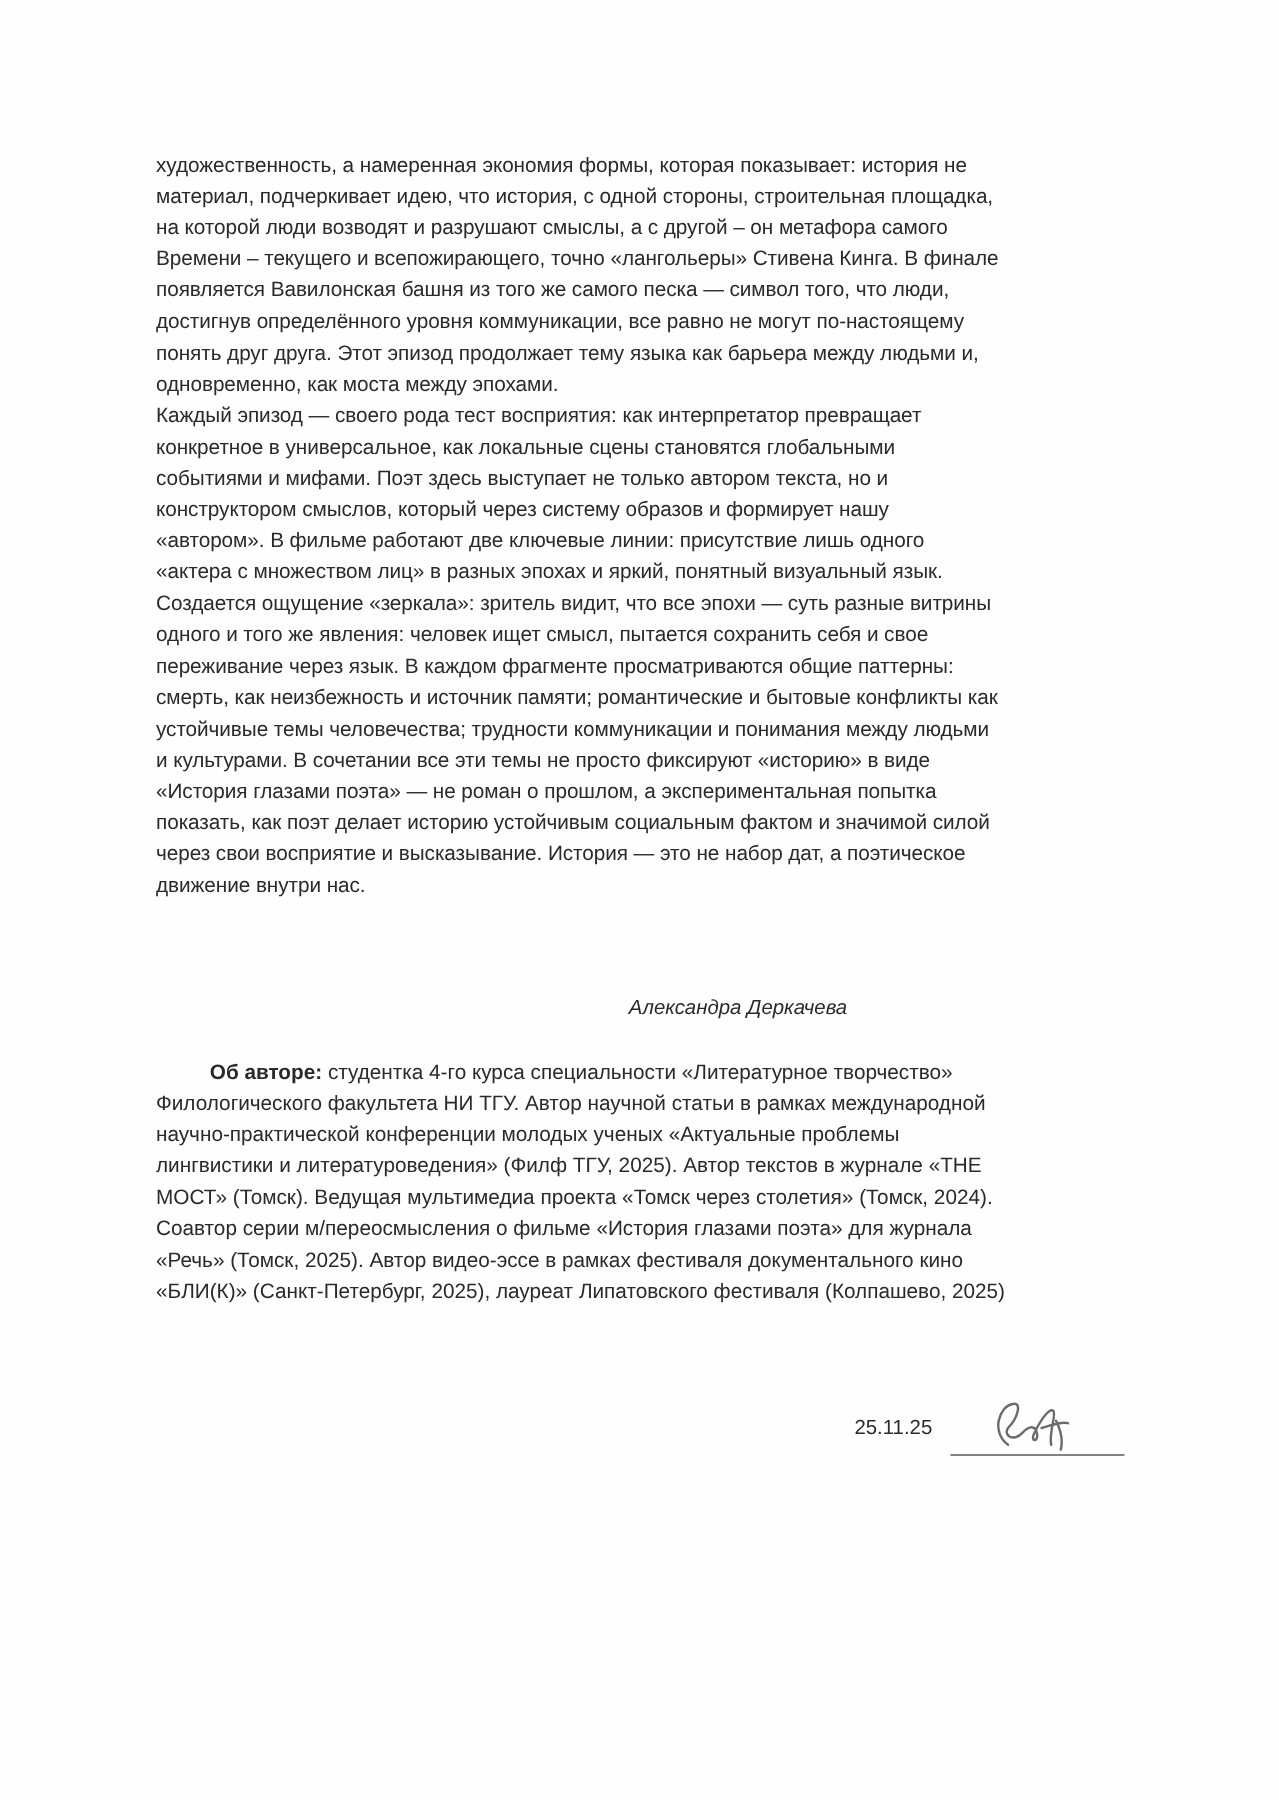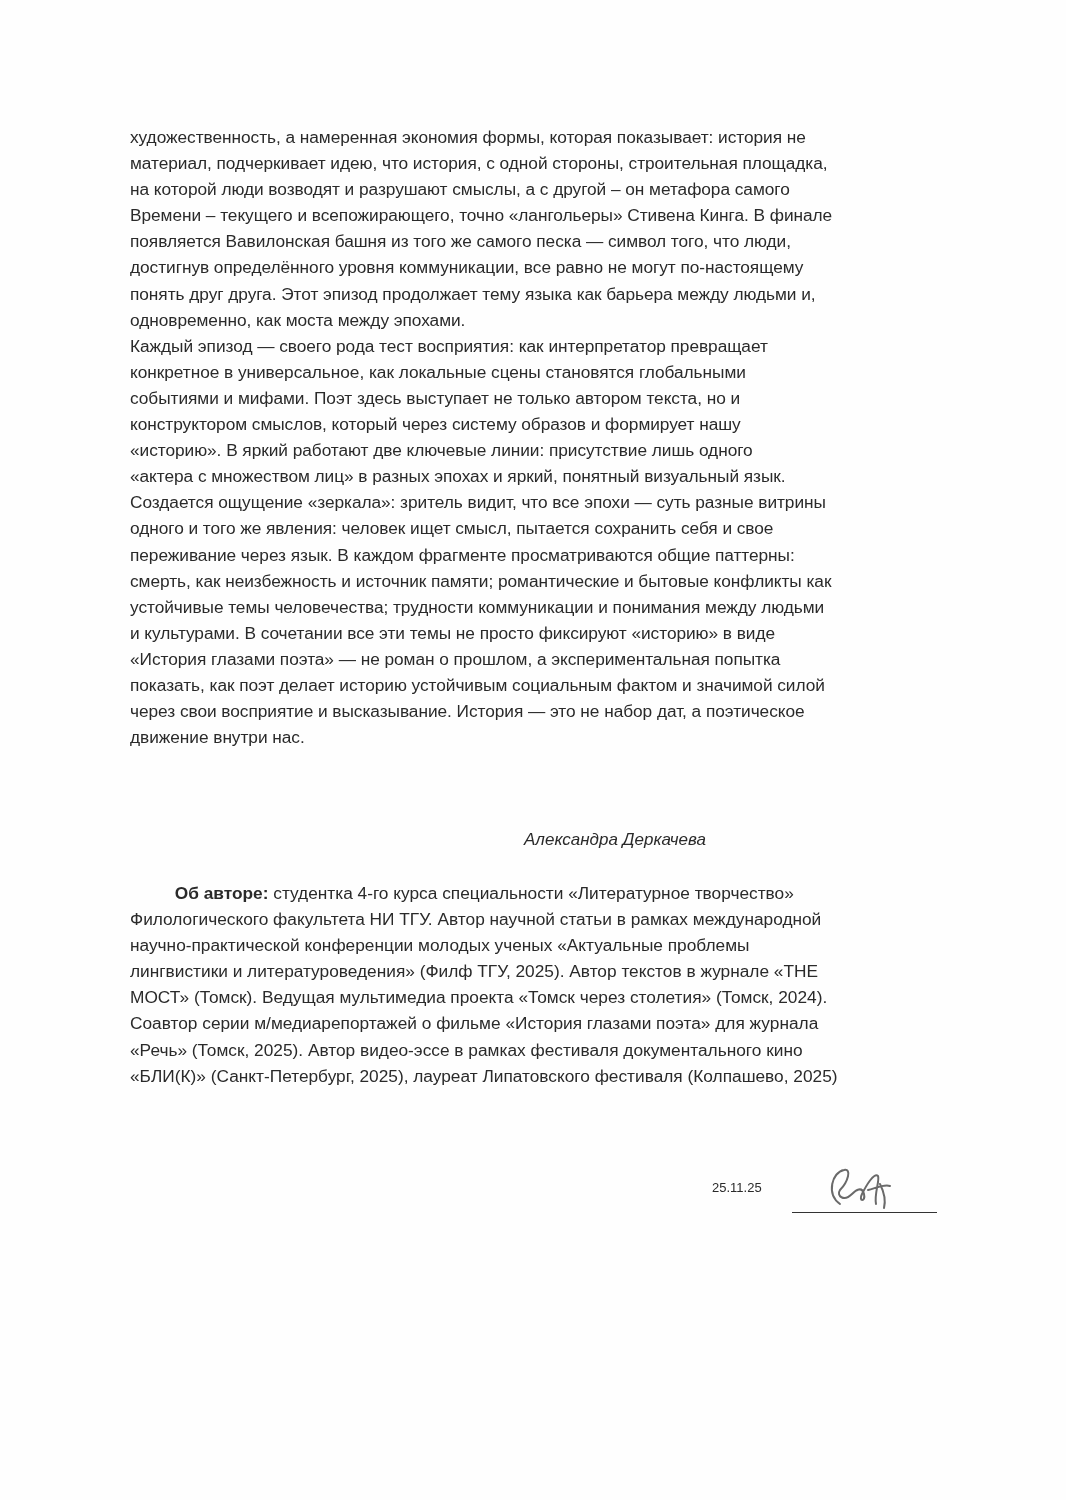--- a/index.html
+++ b/index.html
@@ -7,21 +7,21 @@
          font-family: "Liberation Sans", sans-serif; color: #2a2a2a; }
   .page { position: absolute; left: 0; top: 0; width: 1066px; height: 1500px; background: #fefefe; }
   .body-text { position: absolute; left: 130px; top: 124px; width: 810px;
                font-size: 17.3px; line-height: 26.1px; letter-spacing: -0.05px; }
   .line { display: block; white-space: nowrap; }
   .author-sign { position: absolute; left: 524px; top: 830px; font-size: 17px; font-style: italic; }
   .about { position: absolute; left: 130px; top: 880px; width: 810px;
            font-size: 17.3px; line-height: 26.1px; }
   .about .bold { font-weight: bold; margin-left: 40px; }
   .contacts { position: absolute; left: 130px; top: 1090px; font-size: 16.5px; line-height: 26px; }
-  .date-sign { position: absolute; left: 712px; top: 1180px; font-size: 13px; }
+  .date-sign { position: absolute; left: 712px; top: 1180px; font-size: 17px; }
   .sig-line { position: absolute; left: 792px; top: 1212px; width: 145px; height: 0; border-top: 1.5px solid #333; }
   .signature { position: absolute; left: 818px; top: 1164px; width: 90px; height: 50px; }
 </style>
 </head>
 <body>
 
 <div class="page">
 
   <div class="body-text">
     <span class="line">художественность, а намеренная экономия формы, которая показывает: история не</span>
@@ -29,21 +29,21 @@
     <span class="line">на которой люди возводят и разрушают смыслы, а с другой – он метафора самого</span>
     <span class="line">Времени – текущего и всепожирающего, точно «лангольеры» Стивена Кинга. В финале</span>
     <span class="line">появляется Вавилонская башня из того же самого песка — символ того, что люди,</span>
     <span class="line">достигнув определённого уровня коммуникации, все равно не могут по-настоящему</span>
     <span class="line">понять друг друга. Этот эпизод продолжает тему языка как барьера между людьми и,</span>
     <span class="line">одновременно, как моста между эпохами.</span>
     <span class="line">Каждый эпизод — своего рода тест восприятия: как интерпретатор превращает</span>
     <span class="line">конкретное в универсальное, как локальные сцены становятся глобальными</span>
     <span class="line">событиями и мифами. Поэт здесь выступает не только автором текста, но и</span>
     <span class="line">конструктором смыслов, который через систему образов и формирует нашу</span>
-    <span class="line">«историю». В яркий работают две ключевые линии: присутствие  лишь одного</span>
+    <span class="line">«автором». В фильме работают две ключевые линии: присутствие  лишь одного</span>
     <span class="line">«актера с множеством лиц» в разных эпохах и яркий, понятный визуальный язык.</span>
     <span class="line">Создается ощущение «зеркала»: зритель видит, что все эпохи — суть разные витрины</span>
     <span class="line">одного и того же явления: человек ищет смысл, пытается сохранить себя и свое</span>
     <span class="line">переживание через язык. В каждом фрагменте просматриваются общие паттерны:</span>
     <span class="line">смерть, как неизбежность и источник памяти; романтические и бытовые конфликты как</span>
     <span class="line">устойчивые темы человечества; трудности коммуникации и понимания между людьми</span>
     <span class="line">и культурами. В сочетании все эти темы не просто фиксируют «историю» в виде</span>
     <span class="line">«История глазами поэта» — не роман о прошлом, а экспериментальная попытка</span>
     <span class="line">показать, как поэт делает историю устойчивым социальным фактом  и значимой силой</span>
     <span class="line">через свои восприятие и высказывание. История — это не набор дат, а поэтическое</span>
@@ -51,21 +51,21 @@
   </div>
 
   <div class="author-sign">Александра Деркачева</div>
 
   <div class="about">
     <span class="line">&nbsp;<span class="bold">Об авторе:</span><span> студентка 4-го курса специальности «Литературное творчество»</span></span>
     <span class="line">Филологического факультета НИ ТГУ. Автор научной статьи в рамках международной</span>
     <span class="line">научно-практической конференции молодых ученых «Актуальные проблемы</span>
     <span class="line">лингвистики и литературоведения» (Филф ТГУ, 2025). Автор текстов в журнале «THE</span>
     <span class="line">МОСТ» (Томск). Ведущая мультимедиа проекта «Томск через столетия» (Томск, 2024).</span>
-    <span class="line">Соавтор серии м/медиарепортажей о фильме «История глазами поэта» для журнала</span>
+    <span class="line">Соавтор серии м/переосмысления о фильме «История глазами поэта» для журнала</span>
     <span class="line">«Речь» (Томск, 2025). Автор видео-эссе в рамках фестиваля документального кино</span>
     <span class="line">«БЛИ(К)» (Санкт-Петербург, 2025), лауреат Липатовского фестиваля (Колпашево, 2025)</span>
   </div>
 
 
   <div class="date-sign">25.11.25</div>
   <div class="sig-line"></div>
   <svg class="signature" viewBox="0 0 90 50">
     <path d="M22 40 C 8 30, 14 8, 26 6 C 34 4, 30 18, 22 26 C 18 32, 26 38, 34 30 C 38 26, 44 22, 46 30 C 48 38, 40 38, 44 30 C 48 22, 56 8, 60 12 C 62 16, 56 30, 58 40 M 50 26 C 58 24, 66 20, 72 22 M 62 20 C 66 28, 68 36, 66 44" fill="none" stroke="#6a6a6a" stroke-width="2" stroke-linecap="round"></path>
   </svg>

